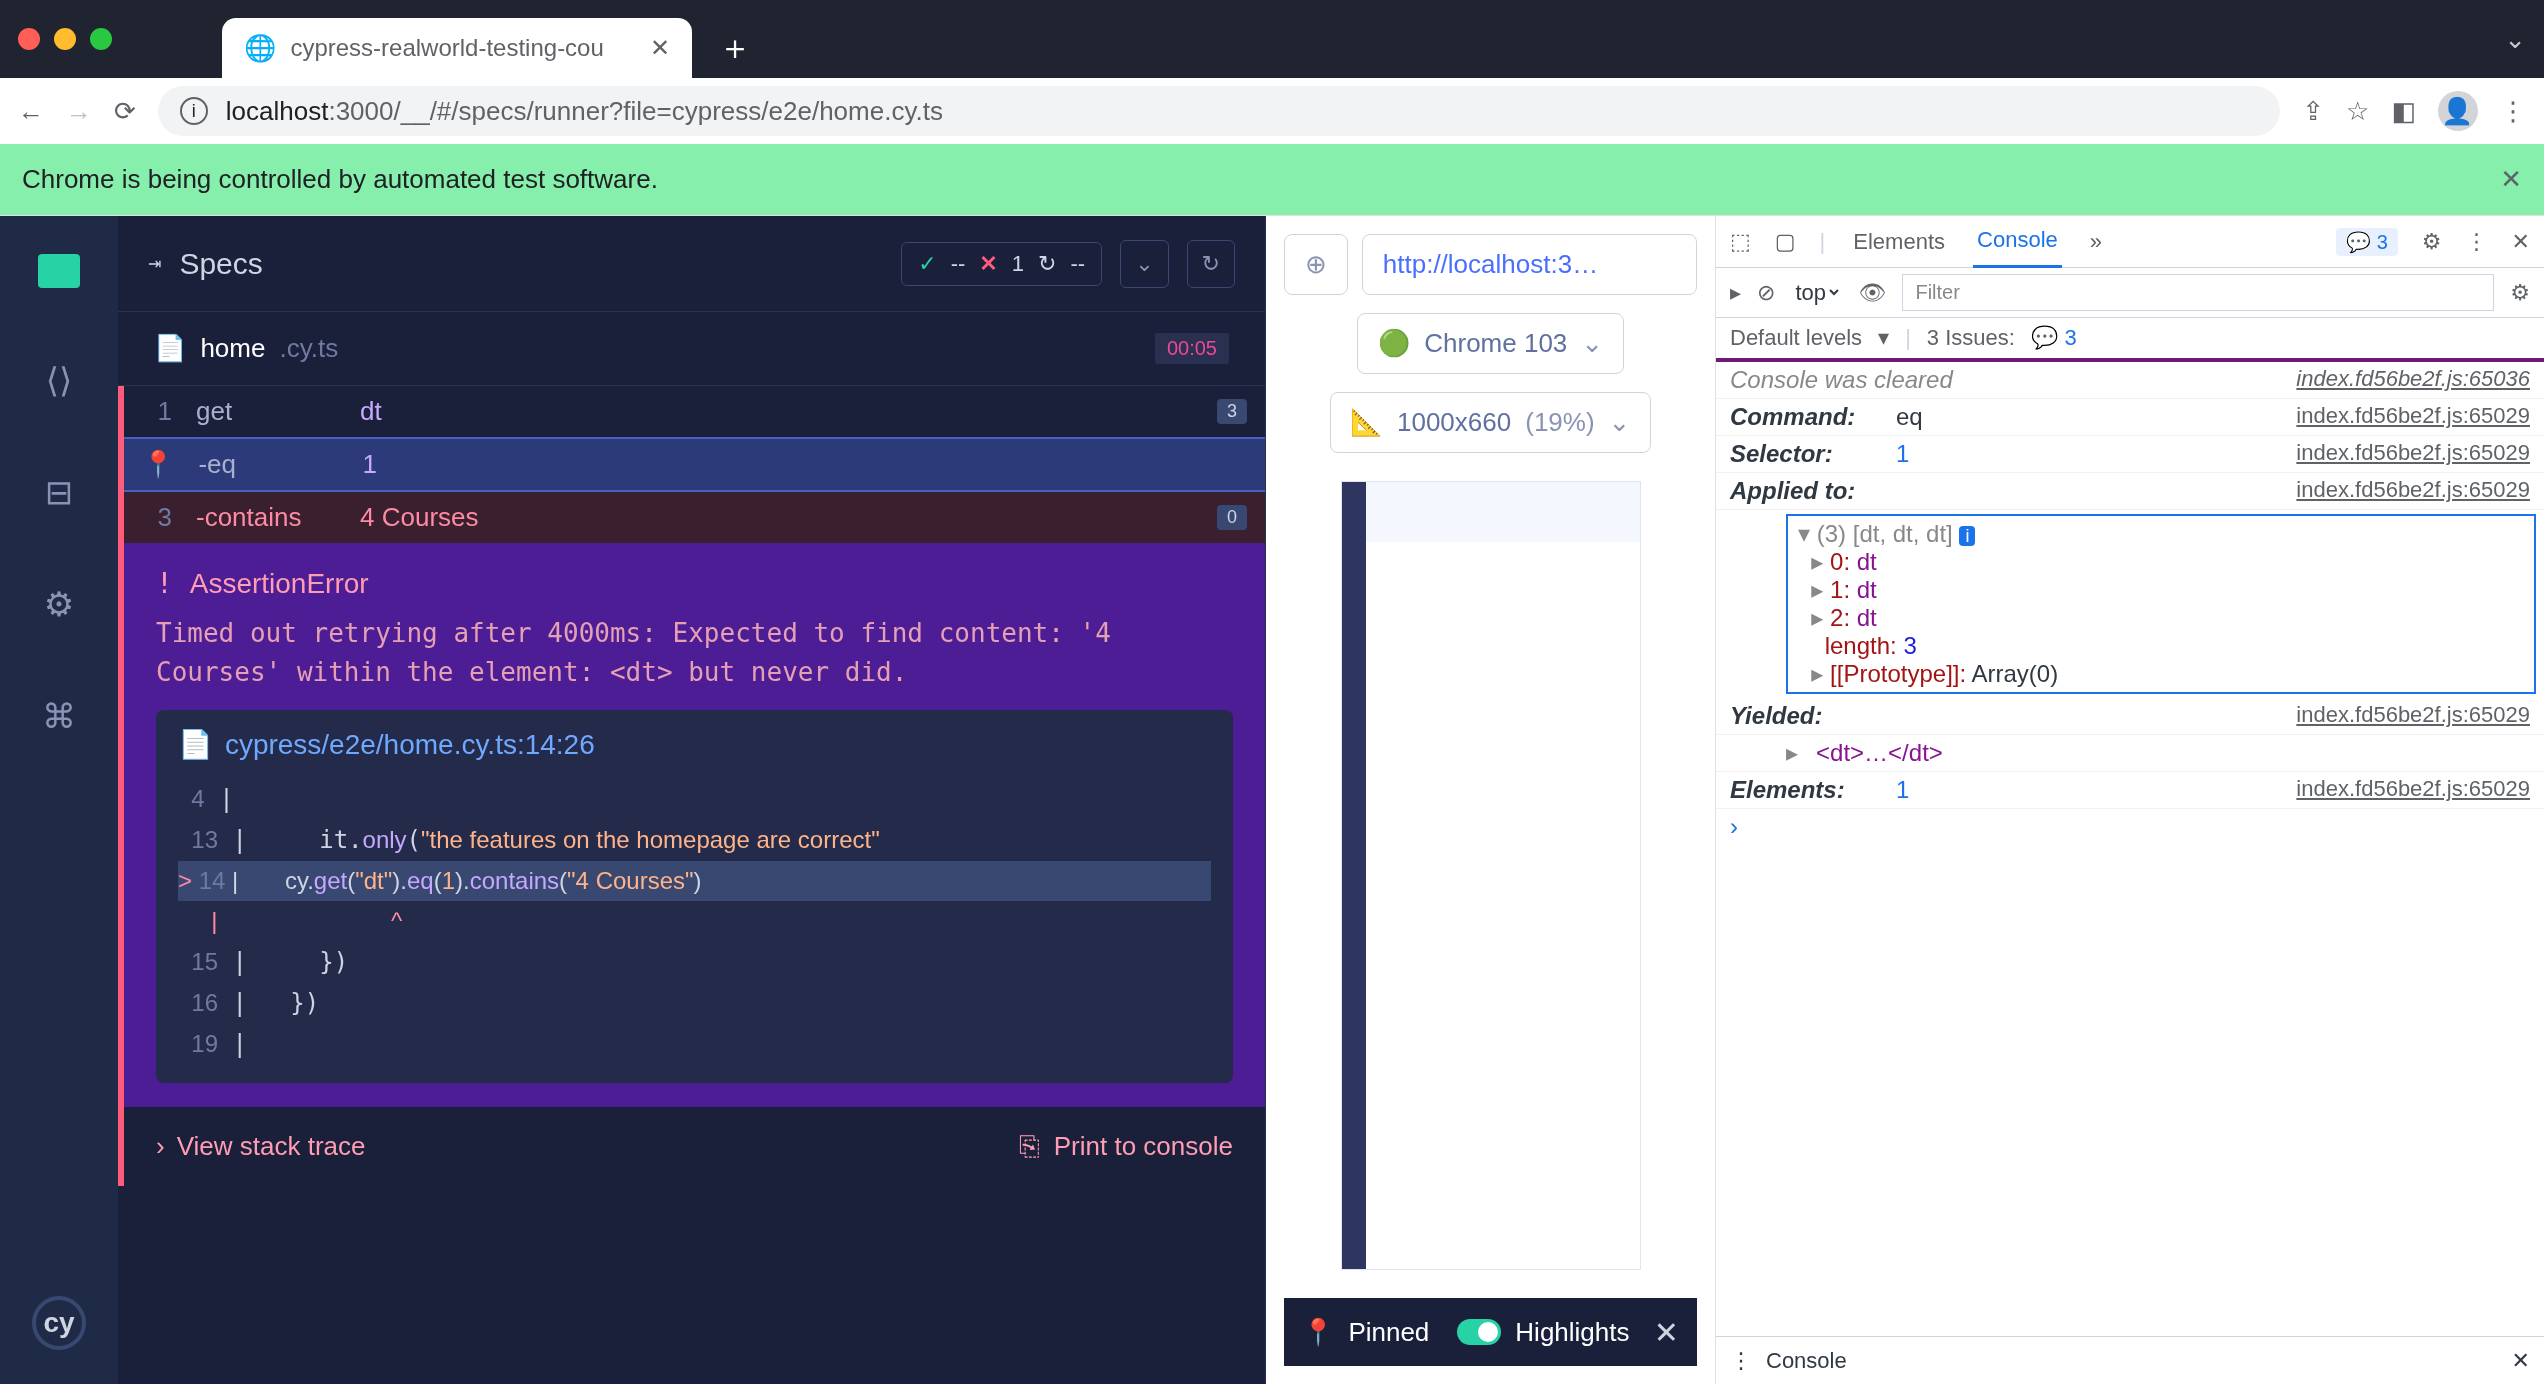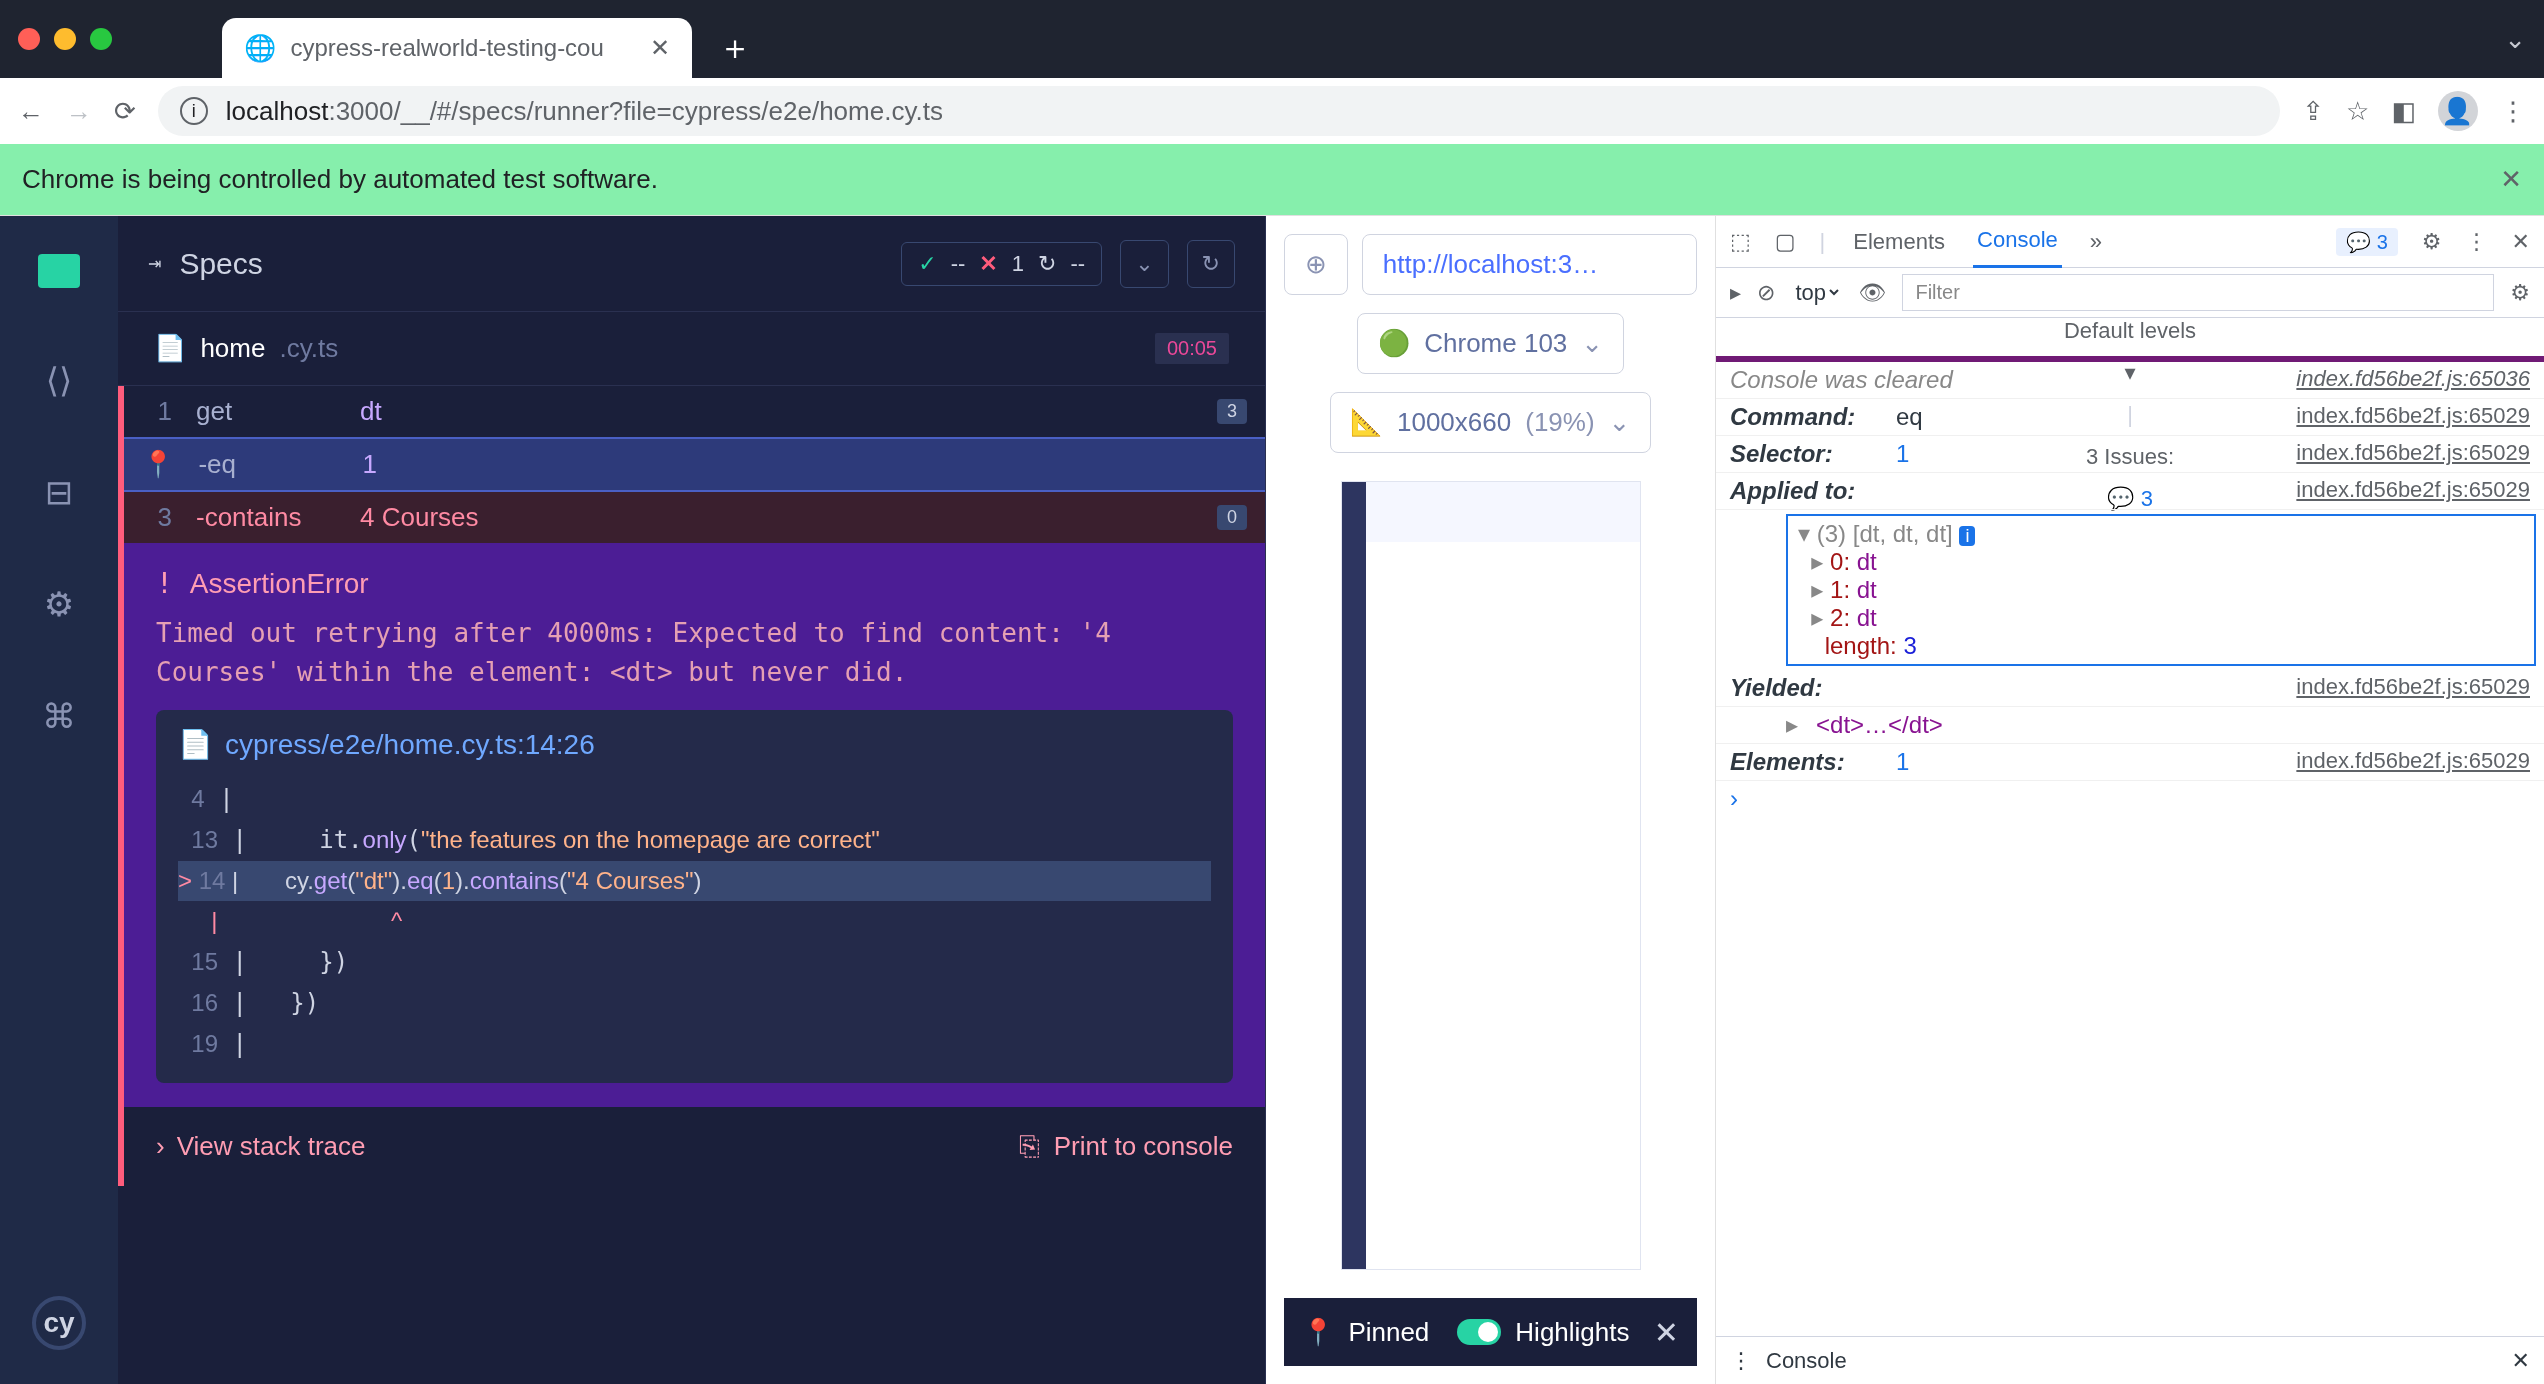--- a/index.html
+++ b/index.html
@@ -84,21 +84,21 @@
 
 
 .devtools { flex: 1; display: flex; flex-direction: column; background: #fff; color: #303942; font-size: 22px; }
 .dt-tabs { height: 52px; border-bottom: 1px solid #d0d4e0; display: flex; align-items: center; padding: 0 14px; gap: 24px; color: #5f6368; }
 .dt-tabs .tab2 { padding: 12px 4px; }
 .dt-tabs .tab2.active { color: #1a73e8; border-bottom: 3px solid #1a73e8; }
 .dt-tabs .errcount { margin-left: auto; background: #e8f0fe; color: #1a73e8; border-radius: 4px; padding: 2px 10px; font-size: 20px; }
 .dt-sub { height: 50px; border-bottom: 1px solid #d0d4e0; display: flex; align-items: center; padding: 0 14px; gap: 16px; color: #5f6368; }
 .dt-sub select { border: none; background: none; font-size: 22px; color: #303942; }
 .dt-sub .filter { flex: 1; border: 1px solid #d0d4e0; padding: 6px 12px; background: #fff; font-size: 20px; color: #888; }
-.dt-sub2 { height: 44px; border-bottom: 6px solid #701a75; display: flex; align-items: center; padding: 0 14px; gap: 16px; color: #5f6368; font-size: 22px; flex-direction: column; }
+.dt-sub2 { height: 44px; border-bottom: 4px solid #701a75; display: flex; align-items: center; padding: 0 14px; gap: 16px; color: #5f6368; font-size: 22px; }
 .console-body { flex: 1; overflow: auto; }
 .crow { display: flex; padding: 4px 14px; border-bottom: 1px solid #f0f0f0; font-size: 24px; align-items: flex-start; gap: 18px; }
 .crow .lbl { color: #303942; font-weight: bold; min-width: 148px; font-style: italic; }
 .crow .val { color: #303942; }
 .crow .val.blue { color: #1a73e8; }
 .crow .src { margin-left: auto; color: #5f6368; text-decoration: underline; font-size: 22px; }
 .crow.cleared { color: #888; font-style: italic; }
 .applied-box { border: 2px solid #1a73e8; margin: 4px 8px 4px 70px; padding: 4px 10px; font-size: 24px; }
 .applied-box .arr { color: #888; } .applied-box .key { color: #a31515; }
 .applied-box .dtval { color: #881391; } .applied-box .prim { color: #1a1fd8; }
@@ -308,20 +308,21 @@
         <span class="lbl">Applied to:</span>
           <span></span>
         <span class="src">index.fd56be2f.js:65029</span>
       </div>
       <div class="applied-box">
         <div><span class="arr">▾</span> <span class="arr">(3) [dt, dt, dt]</span> <span class="info-i">i</span></div>
         <div>&nbsp;&nbsp;<span class="arr">▸</span> <span class="key">0:</span> <span class="dtval">dt</span></div>
         <div>&nbsp;&nbsp;<span class="arr">▸</span> <span class="key">1:</span> <span class="dtval">dt</span></div>
         <div>&nbsp;&nbsp;<span class="arr">▸</span> <span class="key">2:</span> <span class="dtval">dt</span></div>
         <div>&nbsp;&nbsp;&nbsp;&nbsp;<span class="key">length:</span> <span class="prim">3</span></div>
+        <div>&nbsp;&nbsp;<span class="arr">▸</span> <span class="key">[[Prototype]]:</span> <span>Array(0)</span></div>
       </div>
       <div class="crow">
         <span class="lbl">Yielded:</span>
           <span></span>
         <span class="src">index.fd56be2f.js:65029</span>
       </div>
       <div class="crow yielded" style="padding-left:70px">
         <span class="arr" style="color:#888">▸</span>
           <span class="tag">&lt;dt&gt;…&lt;/dt&gt;</span>
       </div>

